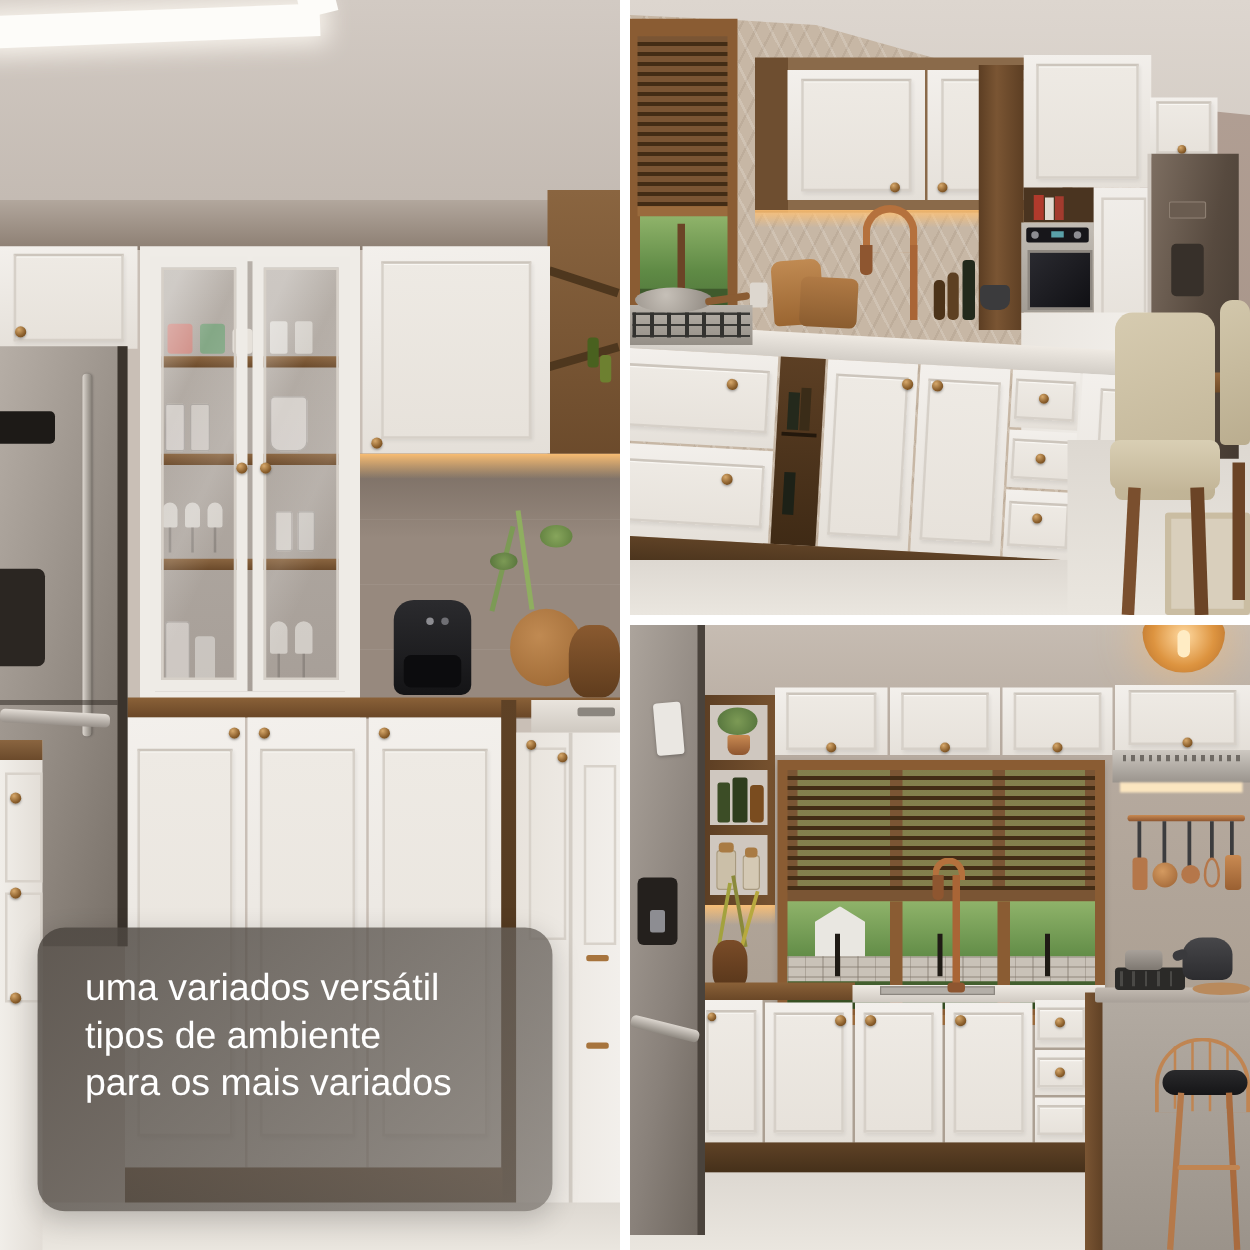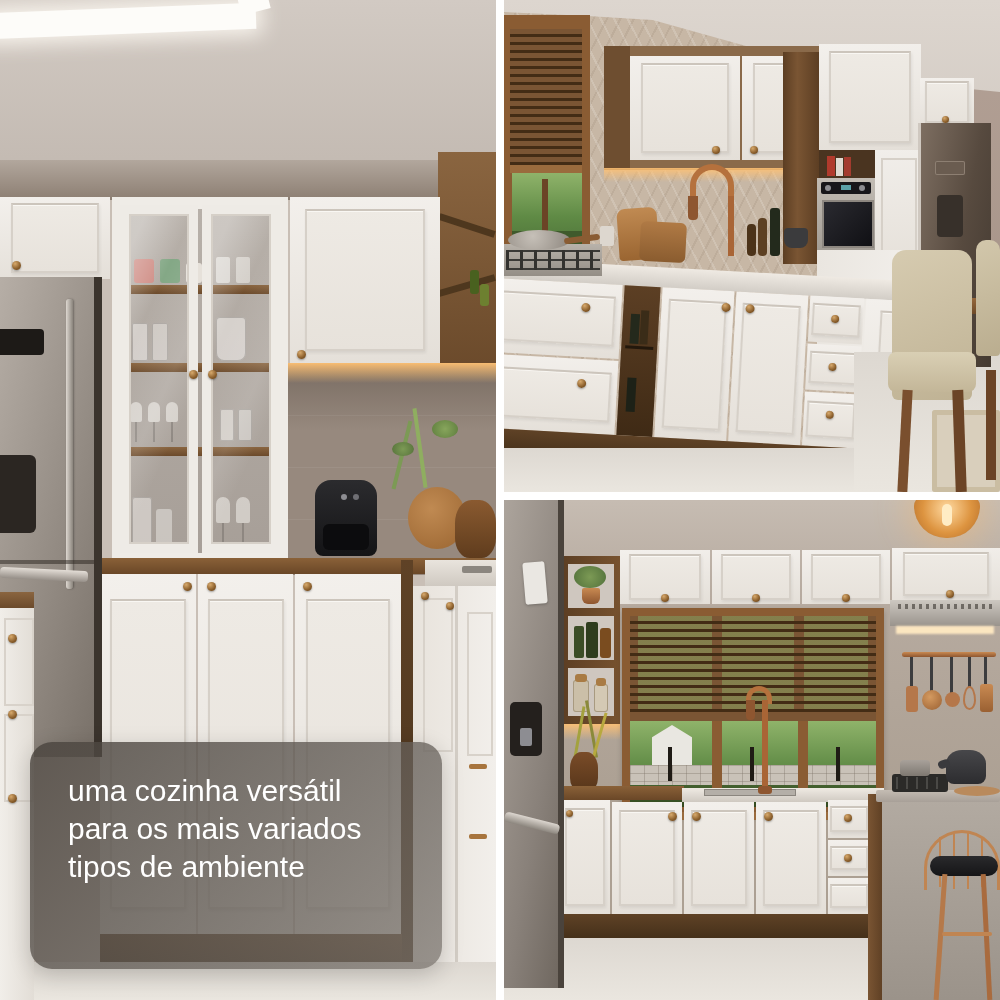--- a/index.html
+++ b/index.html
@@ -456,19 +456,19 @@
       <div class="a" style="left:20px;top:62px;width:22px;height:42px;border-radius:3px;background:#eae7e2;transform:rotate(-5deg);box-shadow:0 1px 3px rgba(0,0,0,.25);"></div>
       <div class="a" style="left:6px;top:202px;width:32px;height:54px;border-radius:5px;background:#24201d;">
         <div class="a" style="left:10px;top:26px;width:12px;height:18px;background:#8d8d92;border-radius:2px;"></div>
       </div>
       <div class="a" style="left:0;top:318px;width:56px;height:10px;border-radius:4px;background:linear-gradient(180deg,#dcd6cf,#8d877f);transform:rotate(14deg);"></div>
     </div>
   </section>
 
   <div class="caption">
     <div class="sub">
-      <div>uma cozinha versátil</div>
+      <div>uma variados versátil</div>
+      <div>tipos de ambiente</div>
       <div>para os mais variados</div>
-      <div>tipos de ambiente</div>
     </div>
   </div>
 
 </div>
 
 </body></html>

